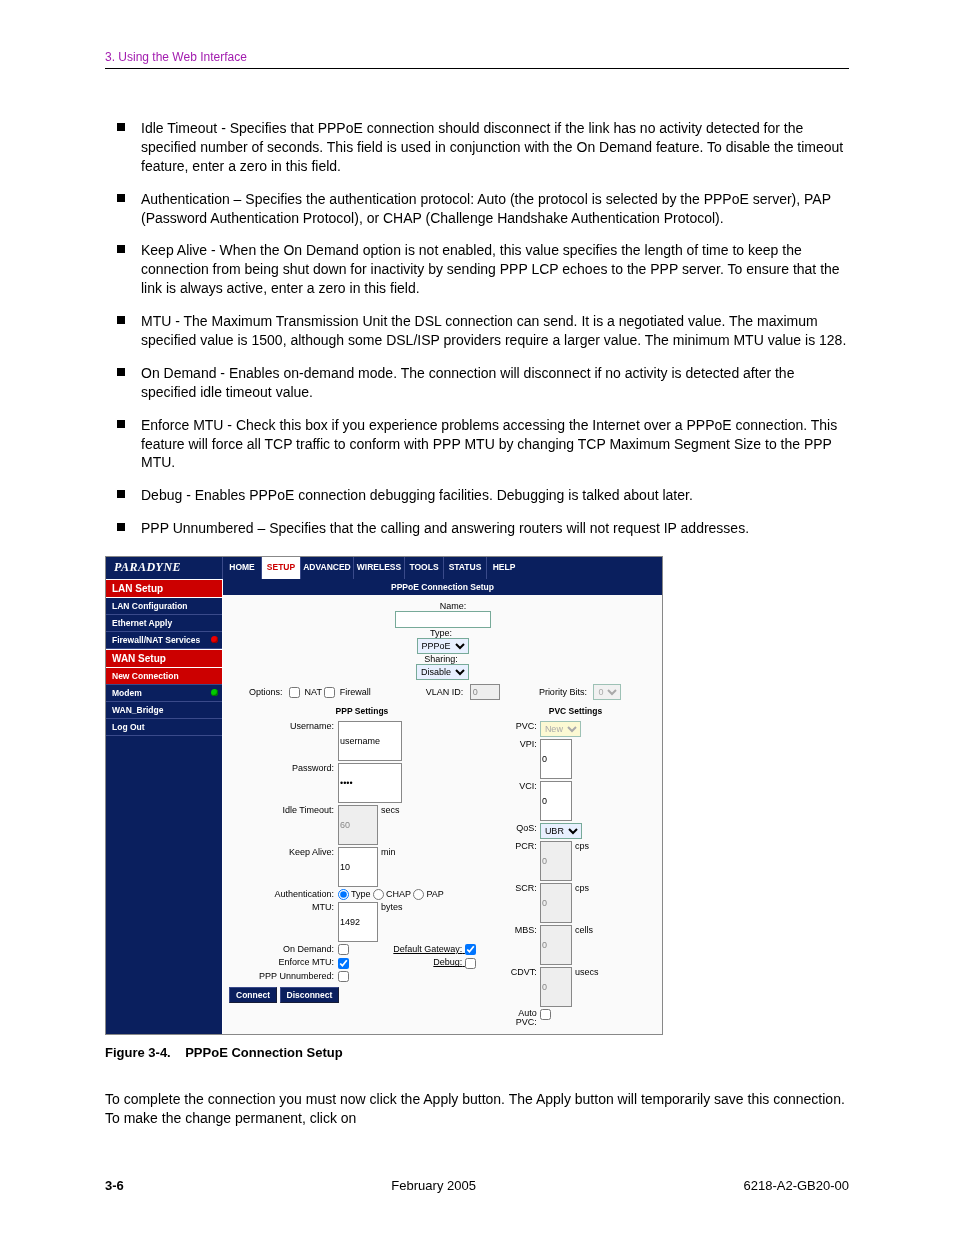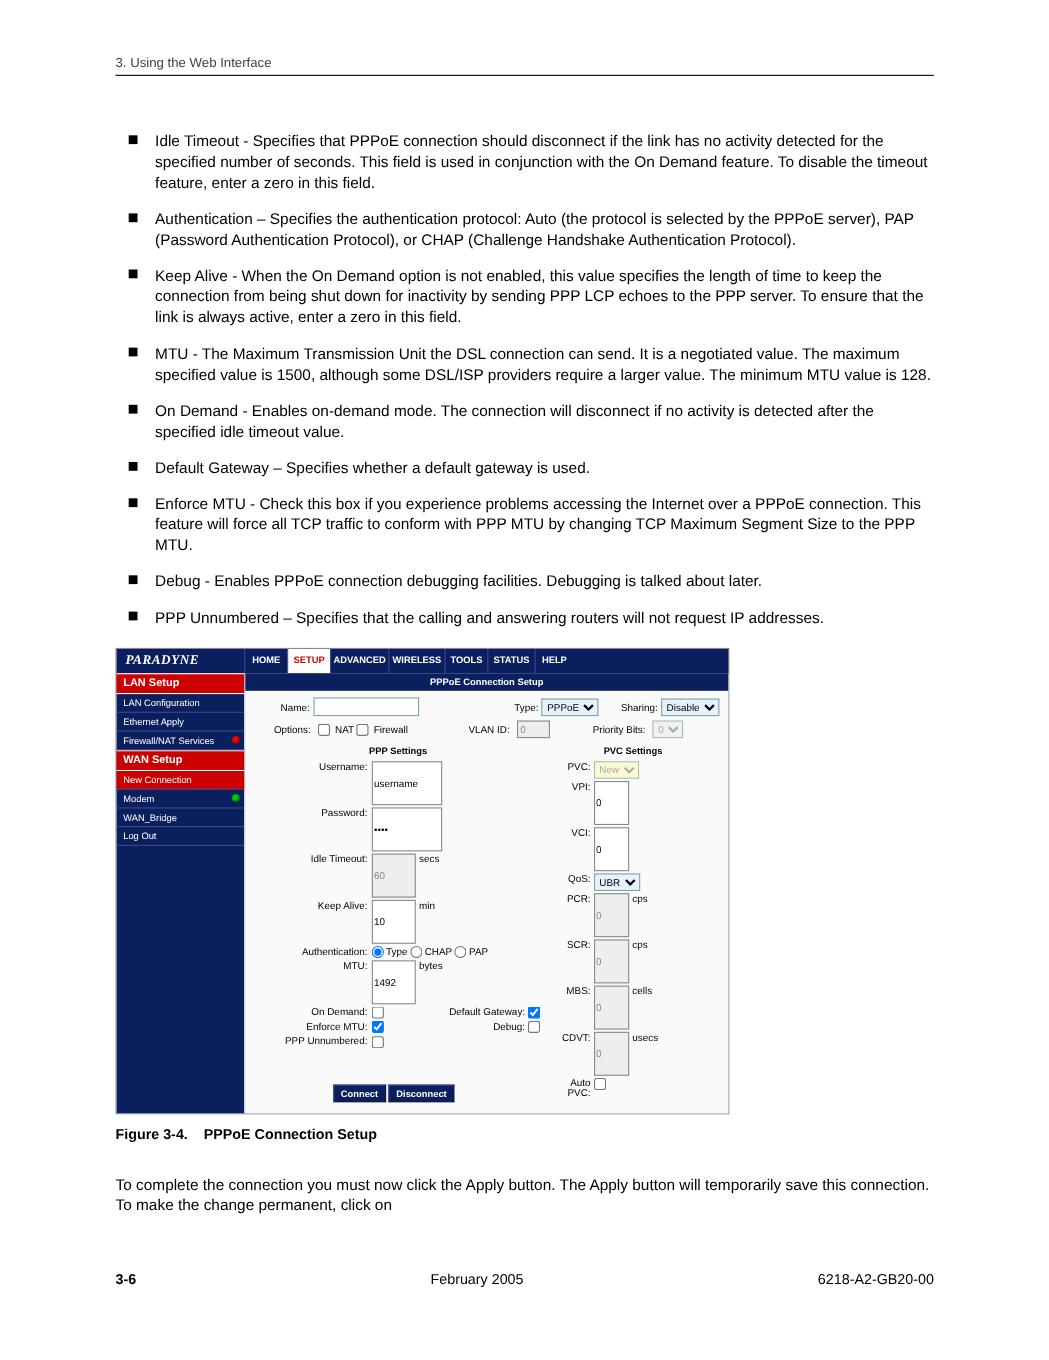--- a/index.html
+++ b/index.html
@@ -10,21 +10,21 @@
     color: #000;
     background: #fff;
     width: 954px;
   }
   .page {
     padding: 50px 105px 40px 105px;
     box-sizing: border-box;
   }
   .header {
     font-size: 12px;
-    color: #404040;
+    color: #a21caf;
     padding-bottom: 4px;
     border-bottom: 1px solid #000;
     margin-bottom: 50px;
   }
   ul.bullets {
     list-style: none;
     padding: 0;
     margin: 0 0 17px 10px;
   }
   ul.bullets > li {
@@ -100,21 +100,21 @@
     color: #fff;
     font-size: 10px;
     font-weight: bold;
     padding: 3px 6px;
     border-top: 1px solid #fff;
     border-bottom: 1px solid #fff;
   }
   .side-item {
     color: #fff;
     font-size: 8.5px;
-    font-weight: normal;
+    font-weight: bold;
     padding: 3px 6px;
     border-bottom: 1px solid #3a4a8a;
     position: relative;
   }
   .dot-g {
     position:absolute; right:4px; top:4px; width:7px; height:7px; border-radius:50%;
     background:#0c0; box-shadow: inset -1px -1px 1px #060;
   }
   .dot-r {
     position:absolute; right:4px; top:4px; width:7px; height:7px; border-radius:50%;
@@ -131,20 +131,21 @@
     color: #fff;
     font-size: 8.5px;
     font-weight: bold;
     text-align: center;
     padding: 3px 0;
   }
   .row-top {
     display: flex;
     padding: 6px 8px 4px 8px;
     align-items: center;
+    flex-direction: column;
   }
   .row-top .lbl { font-size:9px; margin-right:3px;}
   .row-top input[type="text"] { font-size:9px; height:13px; border:1px solid #7a9; background:#fff; }
   select { font-size:9px; height:16px; border:1px solid #7a9; background:#e8f0ff; }
   .options-row {
     padding: 0 8px 4px 26px;
     font-size: 9px;
   }
   .options-row .lbl { margin-right:4px; }
   .columns {
@@ -176,23 +177,22 @@
     width: 42px;
     text-align: right;
     padding-right: 3px;
     font-size: 9px;
   }
   .frow .v input[type="text"], .frow .v input[type="password"] {
     font-size: 9px; height: 12px; border:1px solid #888; width: 60px; padding:13px 1px;
   }
   .frow .unit { font-size:9px; padding-left:3px; }
   .btns-cd {
-    text-align: center;
+    text-align: left;
     padding: 4px 8px 4px 0;
-    margin-top: 28px;
   }
   .btn {
     display:inline-block;
     font-size:8.5px; font-weight:bold;
     padding:2px 6px;
     border:1px outset #ccc;
   }
   .btn-blue { background:#0a1f5e; color:#fff; border-color:#3a4a8a; }
   .btn-orange { background:#d85a1a; color:#fff; border-color:#f0a060; }
   .footer-btns {
@@ -219,37 +219,36 @@
   .page-footer .pn { font-weight: bold; }
   input[type="checkbox"], input[type="radio"] {
     width:11px; height:11px; margin:0 2px 0 0; vertical-align:middle;
   }
   .small-in { width:24px !important; background:#eee; color:#888;}
   .gray-in { background:#eee !important; color:#888 !important; }
   .mid-col {
     position:relative;
   }
   .dg-row {
-    position:absolute; right:2px; font-size:9px;
+    position:absolute; right:17px; font-size:9px;text-decoration:underline;
   }
 </style>
 </head>
 <body>
 
 <div class="page">
 
   <div class="header">3. Using the Web Interface</div>
 
   <ul class="bullets">
     <li>Idle Timeout - Specifies that PPPoE connection should disconnect if the link has no activity detected for the specified number of seconds. This field is used in conjunction with the On Demand feature. To disable the timeout feature, enter a zero in this field.</li>
     <li>Authentication – Specifies the authentication protocol: Auto (the protocol is selected by the PPPoE server), PAP (Password Authentication Protocol), or CHAP (Challenge Handshake Authentication Protocol).</li>
     <li>Keep Alive - When the On Demand option is not enabled, this value specifies the length of time to keep the connection from being shut down for inactivity by sending PPP LCP echoes to the PPP server. To ensure that the link is always active, enter a zero in this field.</li>
     <li>MTU - The Maximum Transmission Unit the DSL connection can send. It is a negotiated value. The maximum specified value is 1500, although some DSL/ISP providers require a larger value. The minimum MTU value is 128.</li>
     <li>On Demand - Enables on-demand mode. The connection will disconnect if no activity is detected after the specified idle timeout value.</li>
-    <li>Default Gateway – Specifies whether a default gateway is used.</li>
     <li>Enforce MTU - Check this box if you experience problems accessing the Internet over a PPPoE connection. This feature will force all TCP traffic to conform with PPP MTU by changing TCP Maximum Segment Size to the PPP MTU.</li>
     <li>Debug - Enables PPPoE connection debugging facilities.  Debugging is talked about later.</li>
     <li>PPP Unnumbered – Specifies that the calling and answering routers will not request IP addresses.</li>
   </ul>
 
   <div class="figure-wrap">
     <div class="app-top">
       <div class="brand">PARADYNE</div>
       <div class="top-tabs">
         <div class="top-tab" style="width:38px">HOME</div>

